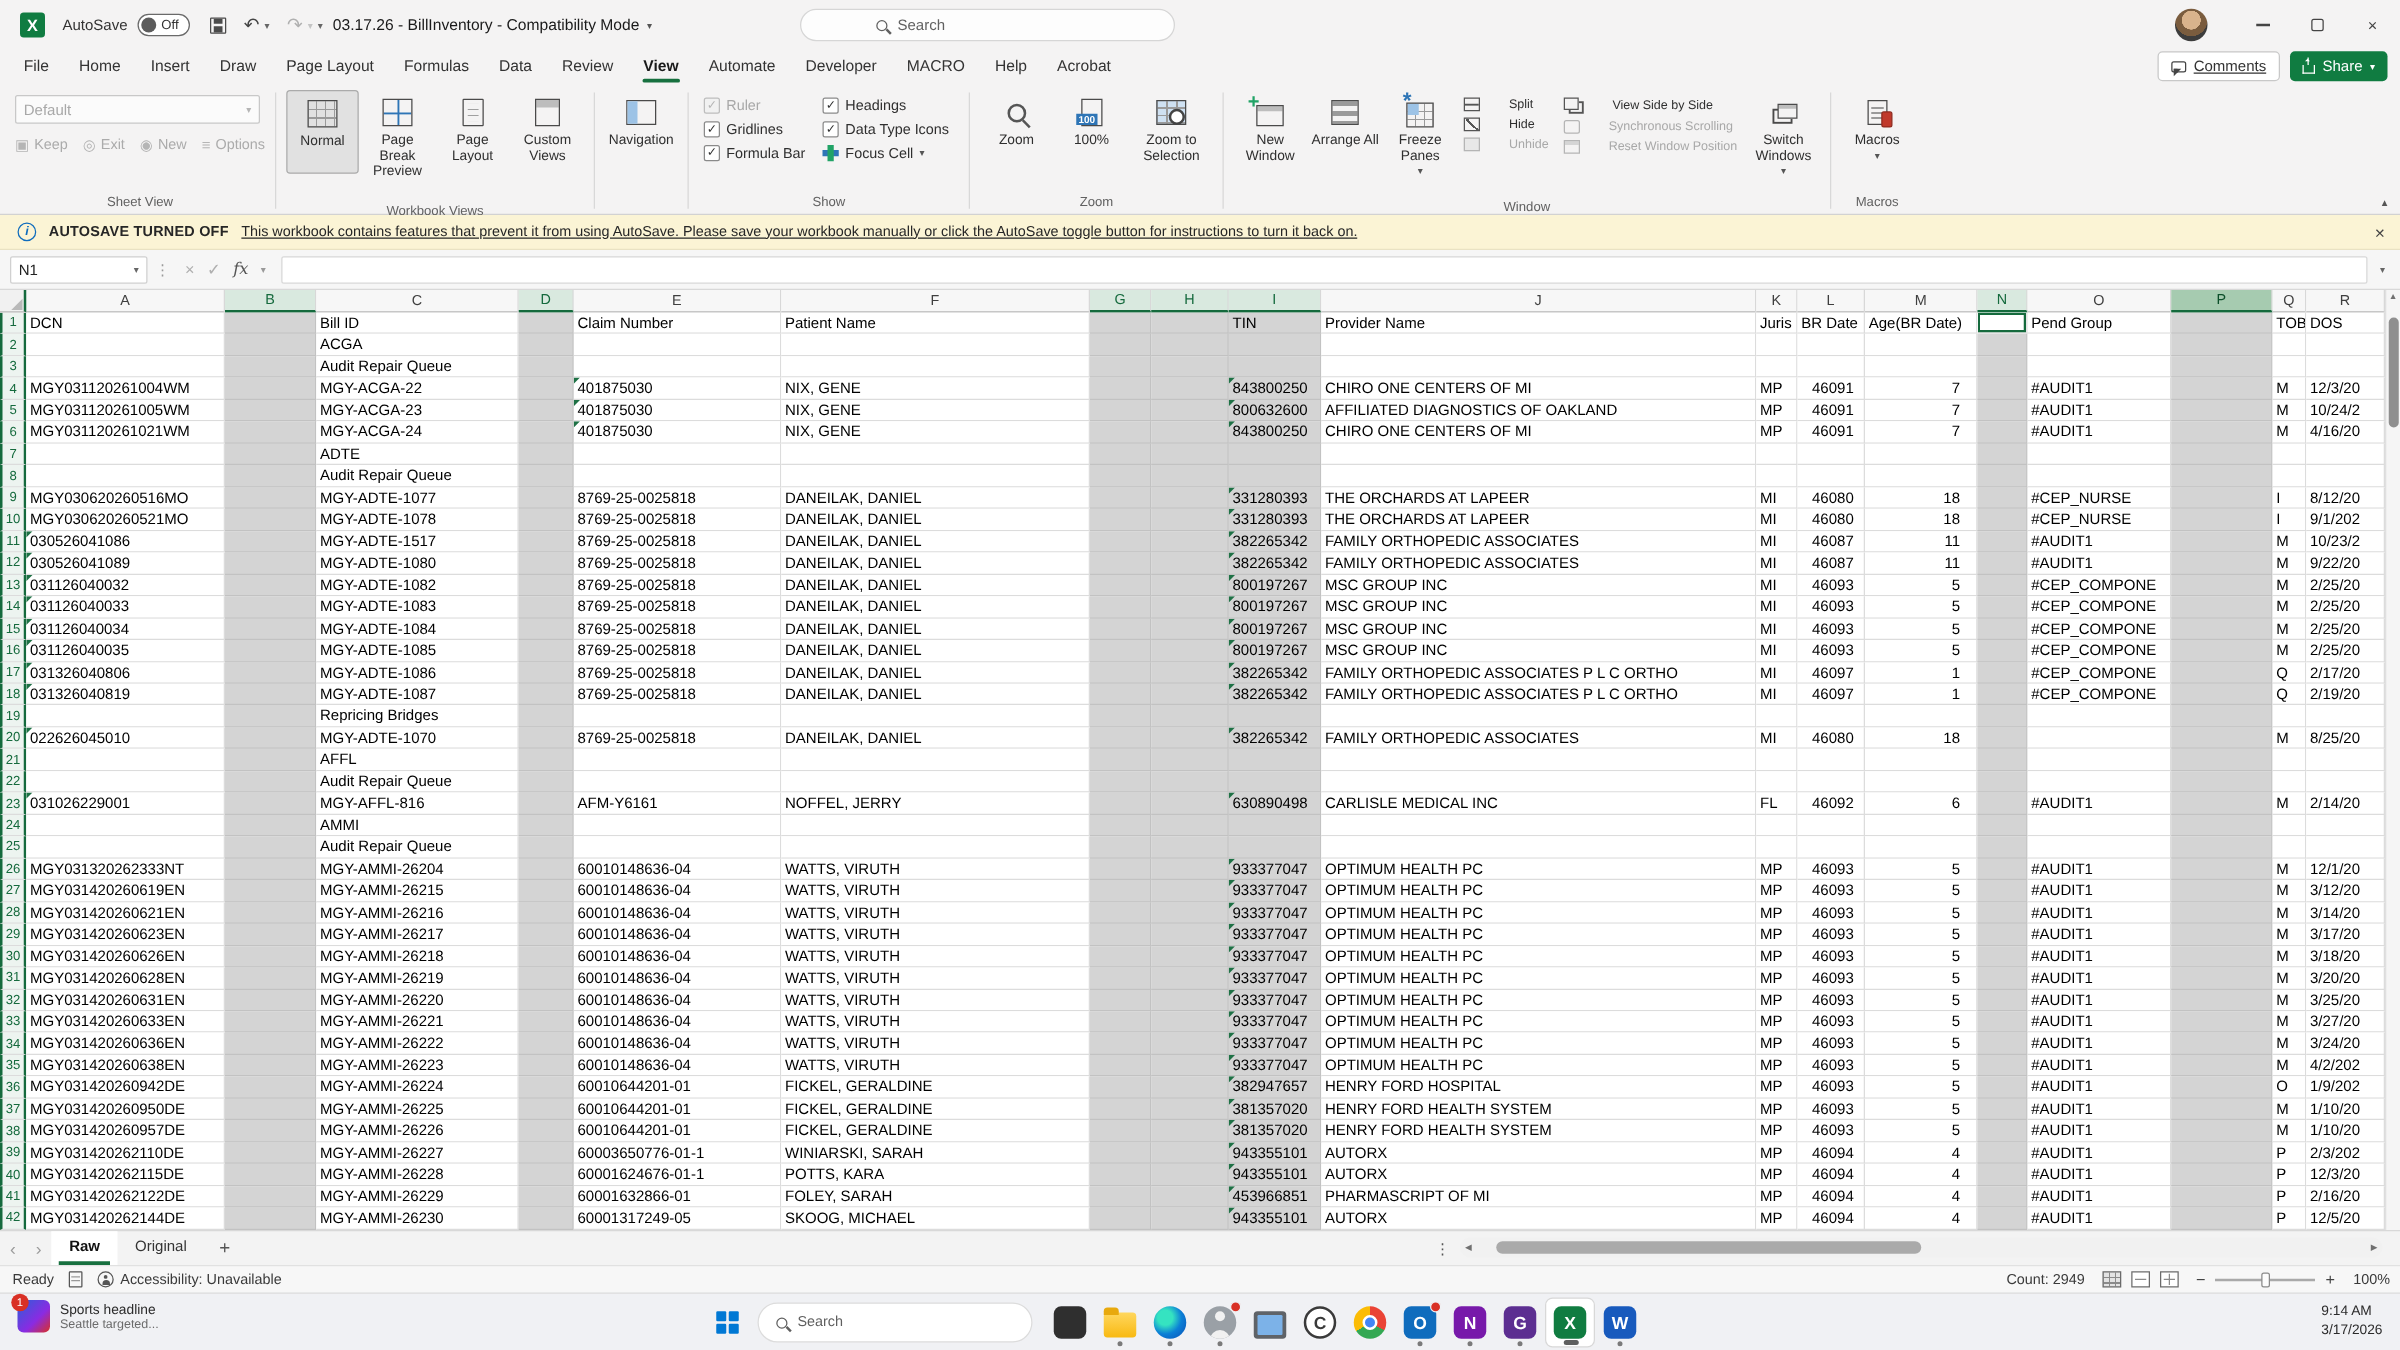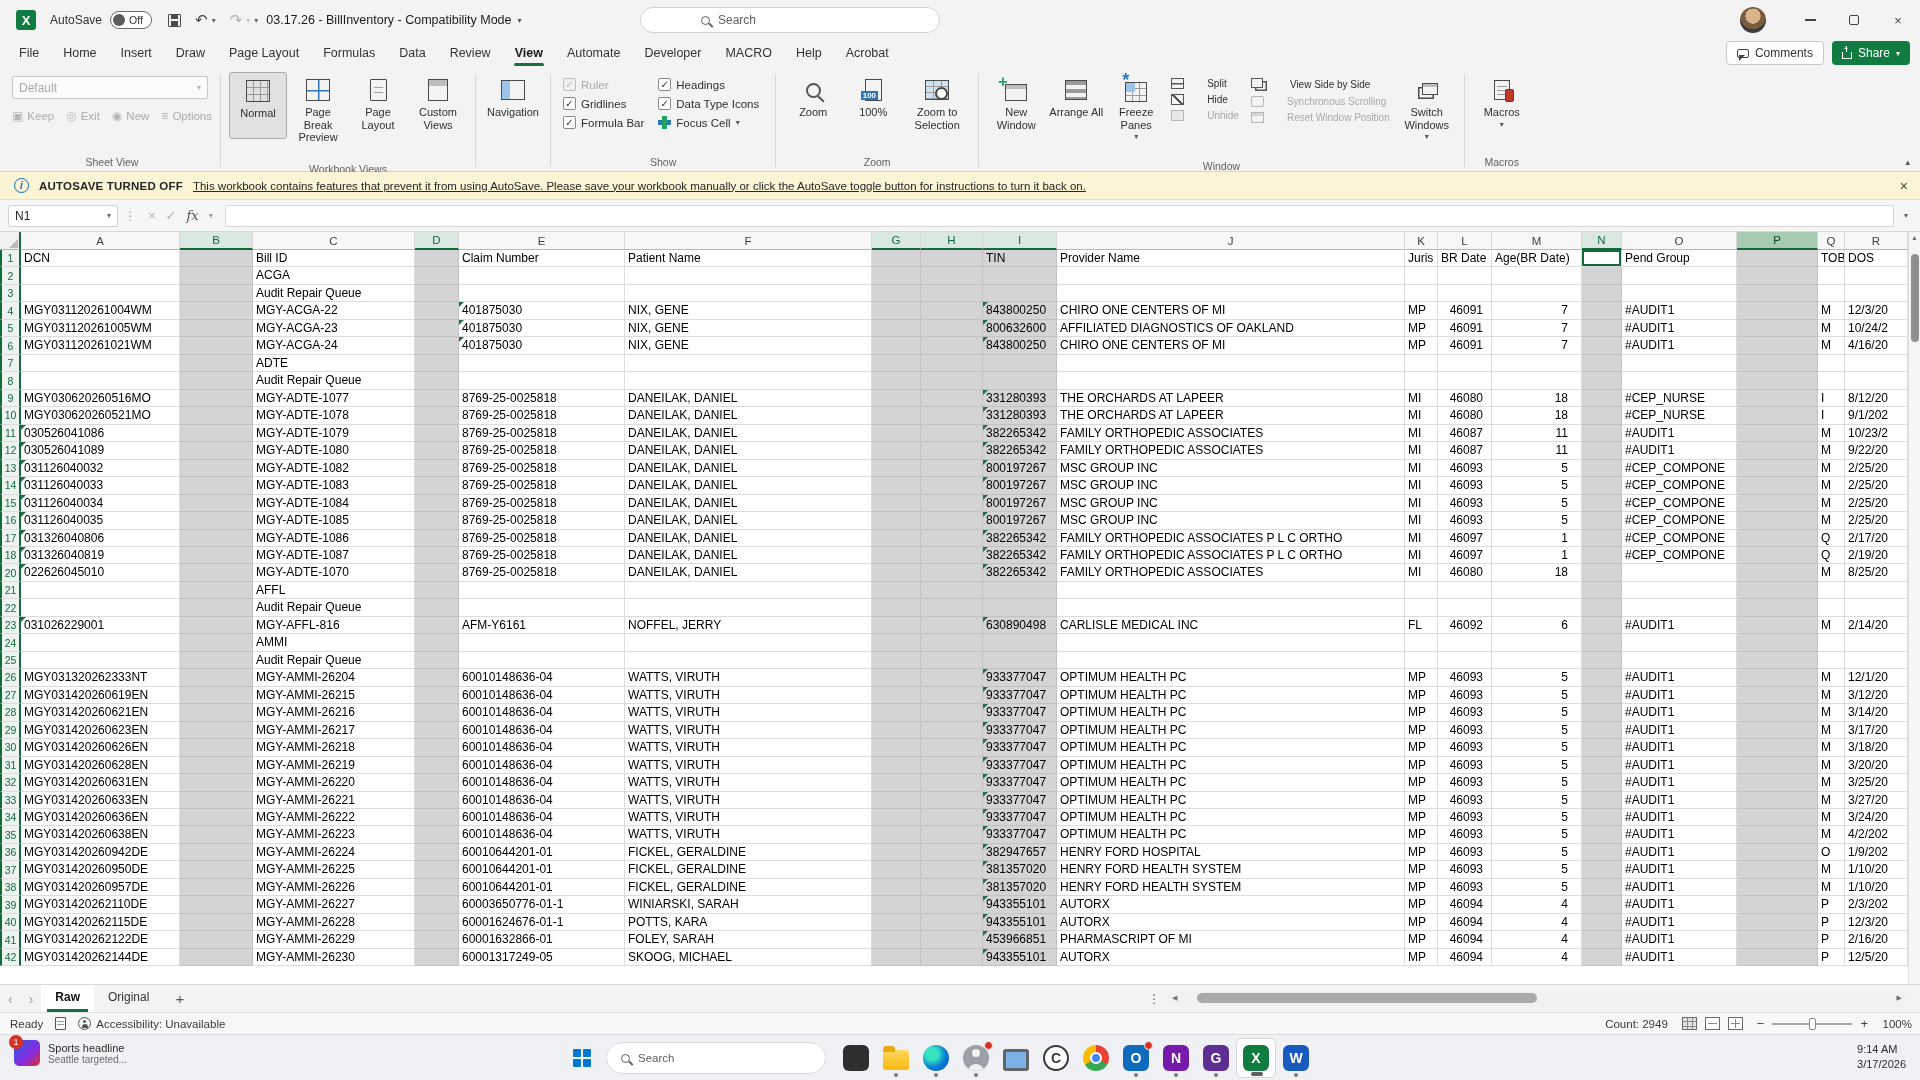--- a/index.html
+++ b/index.html
@@ -30,21 +30,21 @@
   .winbox { width:10px; height:10px; border:1.2px solid #444; border-radius:2px; }
   .minline { width:11px; height:1.5px; background:#444; }
 
   
   .tabrow { height:28px; background:#f4f3f3; display:flex; align-items:center; position:relative; }
   .rtabs { display:flex; align-items:center; margin-left:8px; gap:2px; }
   .rtab { font-size:12.5px; color:#333; padding:4px 11px 6px; position:relative; }
   .rtab.active { font-weight:bold; color:#1a1a1a; }
   .rtab.active::after { content:""; position:absolute; left:10px; right:10px; bottom:0; height:3px; background:#17703f; border-radius:2px; }
   .tabrow-right { position:absolute; right:10px; top:1px; display:flex; gap:8px; align-items:center; }
-  .btn-comments { height:24px; background:#fff; border:1px solid #c8c8c8; border-radius:4px; display:flex; align-items:center; gap:6px; padding:0 10px; font-size:12px; color:#333; }
+  .btn-comments { height:24px; background:#fff; border:1px solid #c8c8c8; border-radius:4px; display:flex; align-items:center; gap:6px; padding:0 10px; font-size:12px; color:#333;text-decoration:underline; }
   .ic-comment { width:12px; height:9px; border:1.5px solid #444; border-radius:2px; position:relative; }
   .ic-comment::after { content:""; position:absolute; left:1px; bottom:-4px; border:3px solid transparent; border-top-color:#444; border-left-color:#444; }
   .btn-share { height:24px; background:#107C41; border-radius:4px; display:flex; align-items:center; gap:6px; padding:0 10px; font-size:12px; color:#fff; }
   .ic-share { width:10px; height:7px; border:1.5px solid #fff; border-top:none; position:relative; margin-top:5px; }
   .ic-share::before { content:""; position:absolute; left:3px; top:-6px; width:1.5px; height:6px; background:#fff; }
   .ic-share::after { content:""; position:absolute; left:1.2px; top:-7px; border:2.5px solid transparent; border-bottom-color:#fff; }
   .btn-share .chev { font-size:8px; }
 
   
   .ribbon { height:104px; background:#f4f3f3; border-bottom:1px solid #d2d2d2; display:flex; position:relative; padding:4px 0 0 6px; }
@@ -753,21 +753,21 @@
           <div class="cell cN sel"></div>
           <div class="cell cO">#CEP_NURSE</div>
           <div class="cell cP sel"></div>
           <div class="cell cQ">I</div>
           <div class="cell cR">9/1/202</div>
         </div>
         <div class="grow">
           <div class="gut">11</div>
           <div class="cell cA tri">030526041086</div>
           <div class="cell cB sel"></div>
-          <div class="cell cC">MGY-ADTE-1079</div>
+          <div class="cell cC">MGY-ADTE-1517</div>
           <div class="cell cD sel"></div>
           <div class="cell cE">8769-25-0025818</div>
           <div class="cell cF">DANEILAK, DANIEL</div>
           <div class="cell cG sel"></div>
           <div class="cell cH sel"></div>
           <div class="cell cI sel tri">382265342</div>
           <div class="cell cJ">FAMILY ORTHOPEDIC ASSOCIATES</div>
           <div class="cell cK">MI</div>
           <div class="cell cL ar">46087</div>
           <div class="cell cM ar2">11</div>
@@ -916,20 +916,41 @@
           <div class="cell cI sel tri">382265342</div>
           <div class="cell cJ">FAMILY ORTHOPEDIC ASSOCIATES P L C ORTHO</div>
           <div class="cell cK">MI</div>
           <div class="cell cL ar">46097</div>
           <div class="cell cM ar2">1</div>
           <div class="cell cN sel"></div>
           <div class="cell cO">#CEP_COMPONE</div>
           <div class="cell cP sel"></div>
           <div class="cell cQ">Q</div>
           <div class="cell cR">2/19/20</div>
+        </div>
+        <div class="grow">
+          <div class="gut">19</div>
+          <div class="cell cA"></div>
+          <div class="cell cB sel"></div>
+          <div class="cell cC">Repricing Bridges</div>
+          <div class="cell cD sel"></div>
+          <div class="cell cE"></div>
+          <div class="cell cF"></div>
+          <div class="cell cG sel"></div>
+          <div class="cell cH sel"></div>
+          <div class="cell cI sel"></div>
+          <div class="cell cJ"></div>
+          <div class="cell cK"></div>
+          <div class="cell cL ar"></div>
+          <div class="cell cM ar2"></div>
+          <div class="cell cN sel"></div>
+          <div class="cell cO"></div>
+          <div class="cell cP sel"></div>
+          <div class="cell cQ"></div>
+          <div class="cell cR"></div>
         </div>
         <div class="grow">
           <div class="gut">20</div>
           <div class="cell cA tri">022626045010</div>
           <div class="cell cB sel"></div>
           <div class="cell cC">MGY-ADTE-1070</div>
           <div class="cell cD sel"></div>
           <div class="cell cE">8769-25-0025818</div>
           <div class="cell cF">DANEILAK, DANIEL</div>
           <div class="cell cG sel"></div>

